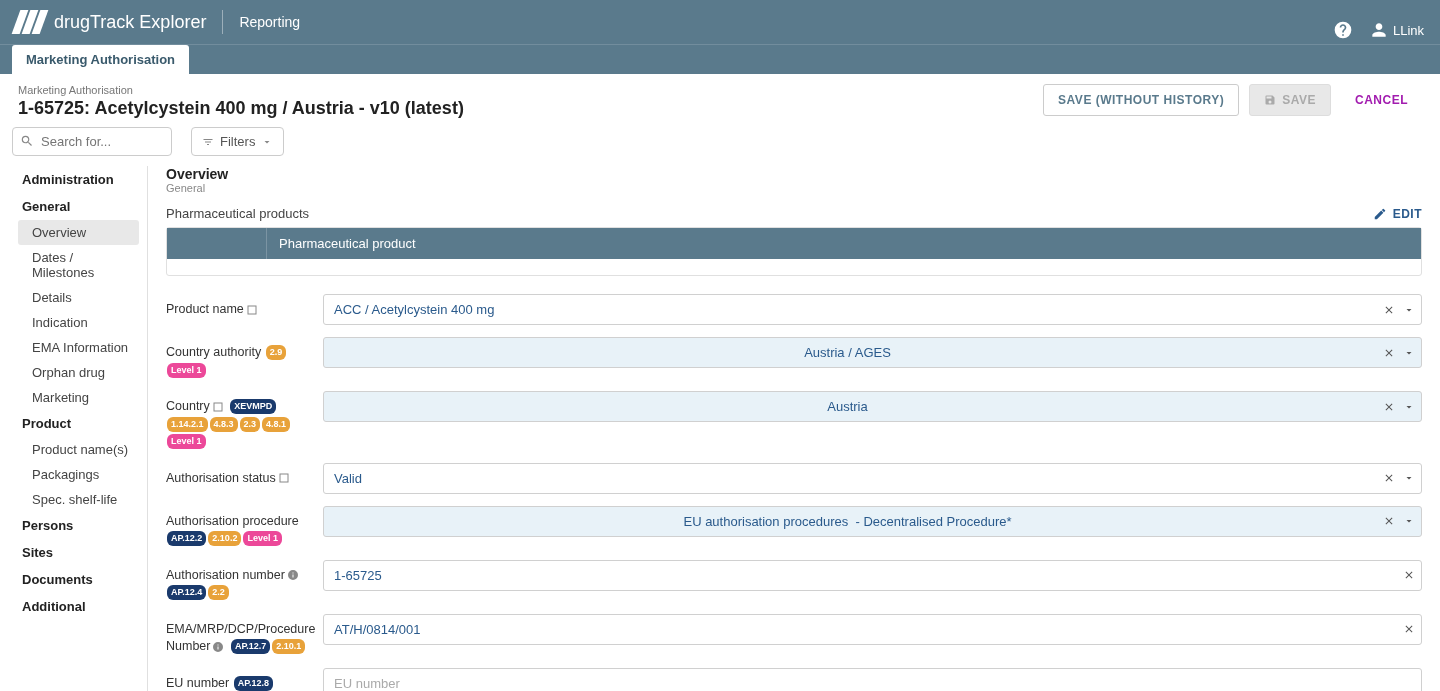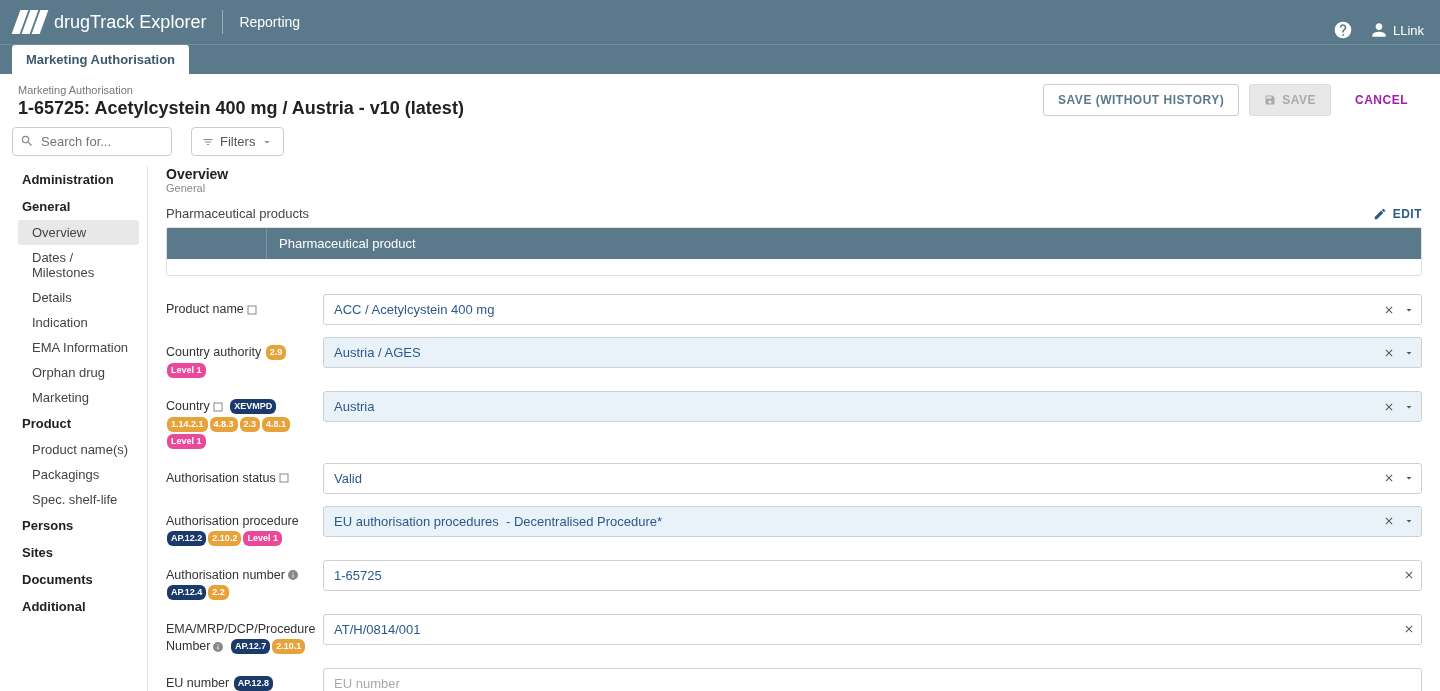--- a/index.html
+++ b/index.html
@@ -64,21 +64,21 @@
   .info-ic { display:inline-block; width:12px; height:12px; vertical-align:middle; margin:0 2px; }
   .info-ic svg { width:12px; height:12px; fill:#888; }
   .badges { display: inline; }
   .badge { display: inline-block; font-size: 9px; padding: 1px 4px; border-radius: 6px; color: #fff; margin: 1px 1px; vertical-align: middle; font-weight:600; }
   .b-orange { background: #e8a23a; }
   .b-grey { background: #ec4899; }
   .b-darkblue { background: #1a3a6c; }
   
   .form-control { flex: 1; position: relative; }
   .form-input { width: 100%; border: 1px solid #d0d0d0; border-radius: 3px; padding: 7px 60px 7px 10px; font-size: 13px; color: #2a5a8c; background: #fff; }
-  .form-input.highlight { background: #e8f2f8; }
+  .form-input.highlight { background: #e8f2f8; text-align: center; }
   .form-input::placeholder { color:#aaa; }
   .input-actions { position: absolute; right: 6px; top: 50%; transform: translateY(-50%); display: flex; gap: 6px; align-items: center; }
   .input-actions .ic { width: 14px; height: 14px; cursor: pointer; display:flex; align-items:center; justify-content:center; }
   .input-actions svg { width: 12px; height: 12px; fill: #555; }
 </style>
 </head>
 <body>
 
 <div class="topbar">
   <div class="logo-mark">

